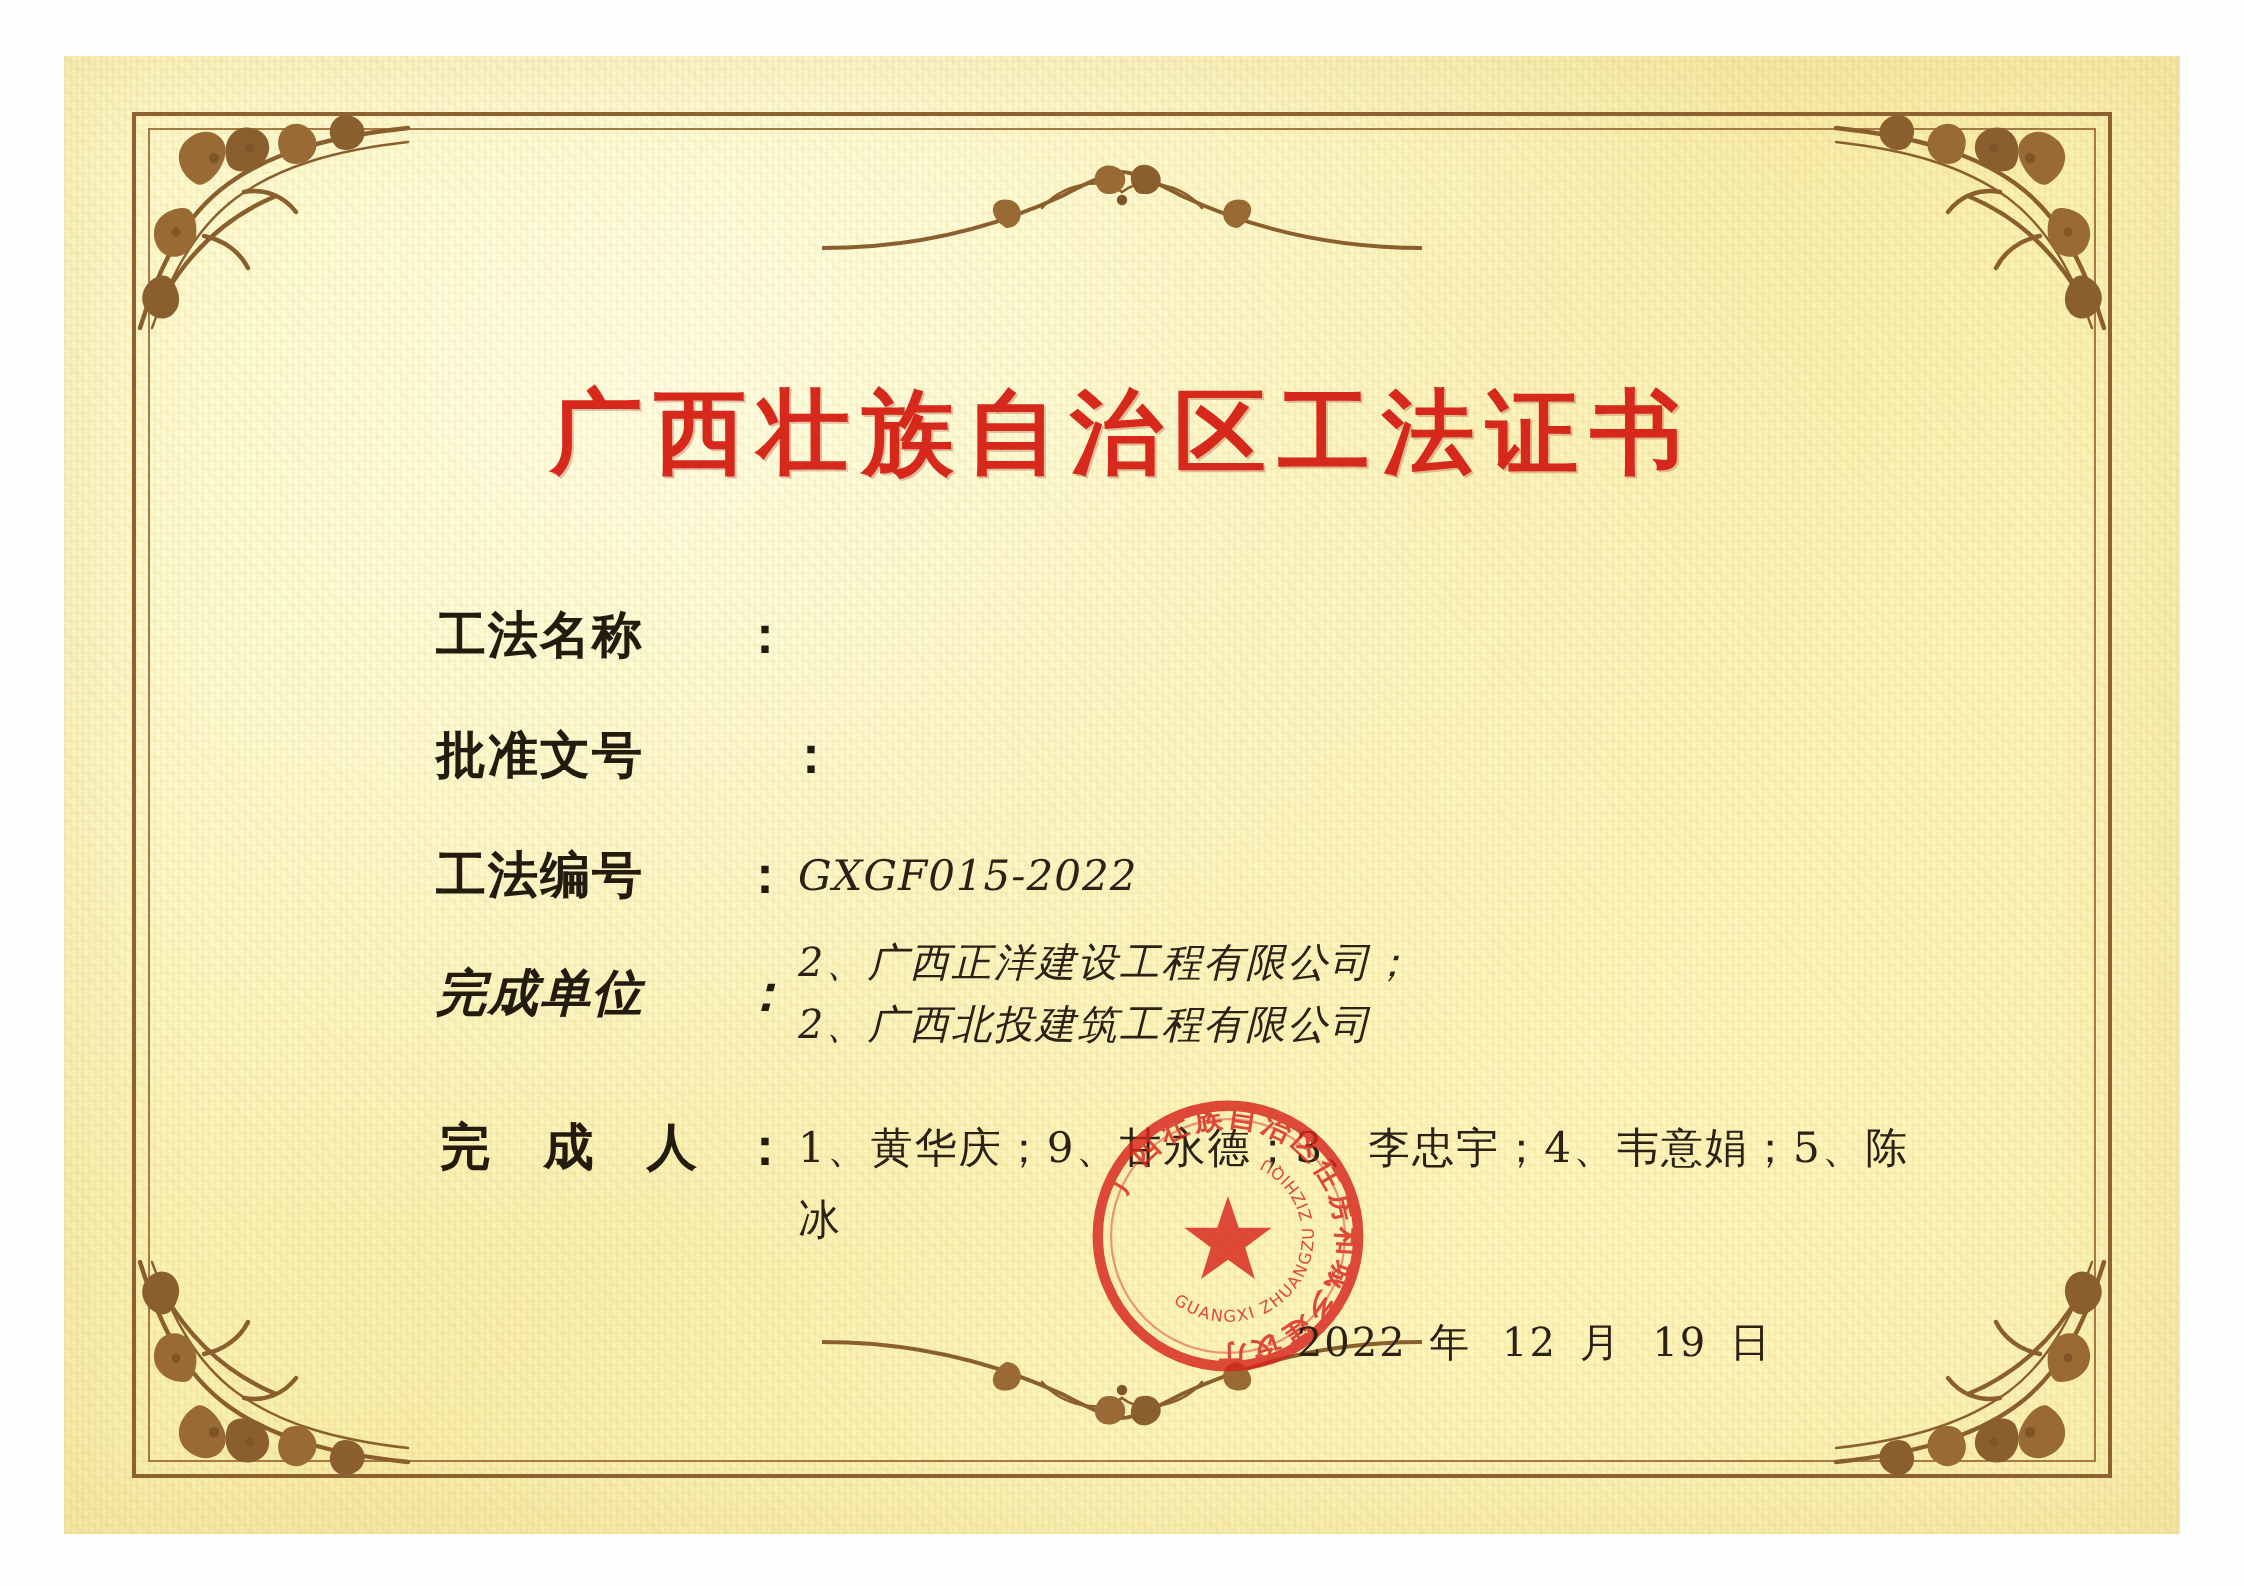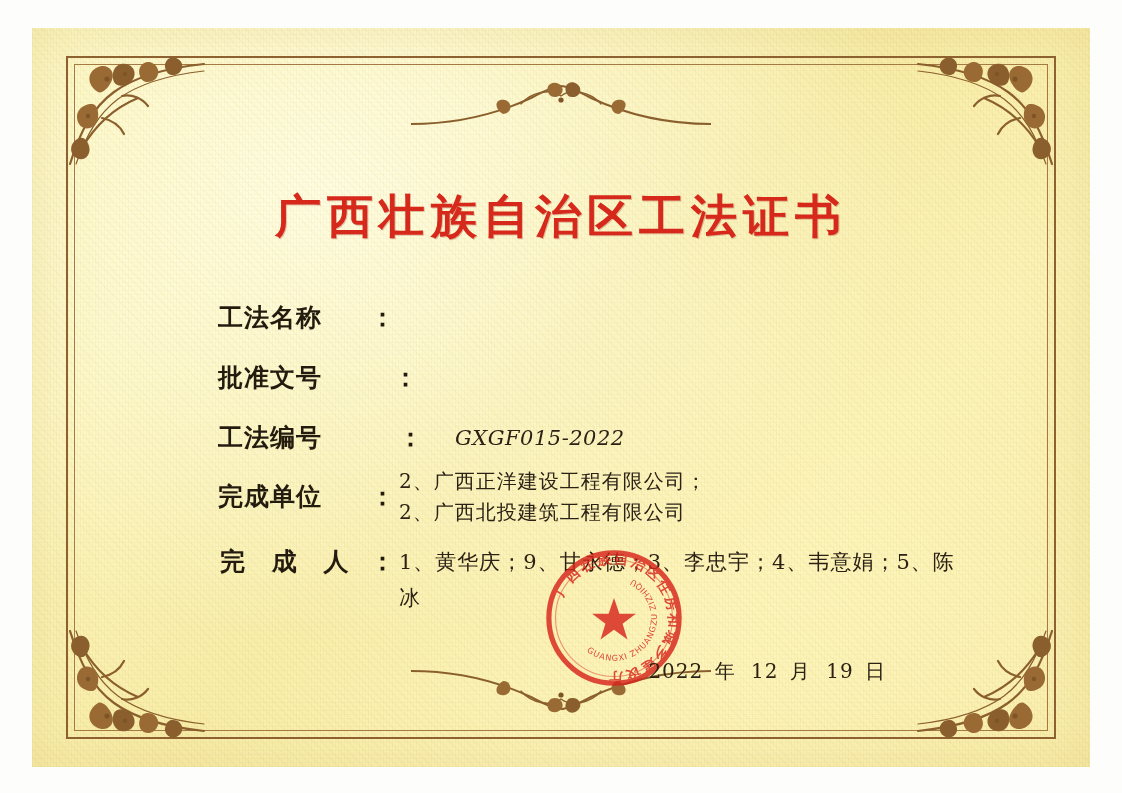--- a/index.html
+++ b/index.html
@@ -139,27 +139,27 @@
     margin-right: 4px;
   }
   .row .value {
     flex: 1 1 auto;
     font-size: 21px;
     line-height: 36px;
     color: #2b2114;
     letter-spacing: 1px;
   }
   .row.two-line .value { line-height: 31px; font-size: 20px; }
-  .row.two-line { margin-bottom: 16px; }
+  .row.two-line { margin-bottom: 28px; font-style: italic; }
   .row.align-mid { align-items: center; }
   .value .sub { display: block; white-space: nowrap; }
 
   #row-name  { margin-bottom: 24px; }
   #row-docno { margin-bottom: 24px; gap: 23px; }
-  #row-code  { margin-bottom: 10px; gap: 28px; }
+  #row-code  { margin-bottom: 10px; }
   #row-code .value { font-family: "DejaVu Serif", serif; font-size: 21px; letter-spacing: 0.5px; font-style: italic; }
   #row-people { margin-top: 10px; }
 
   
   #date-line {
     position: absolute;
     right: 200px;
     top: 630px;
     font-size: 20px;
     letter-spacing: 5px;

